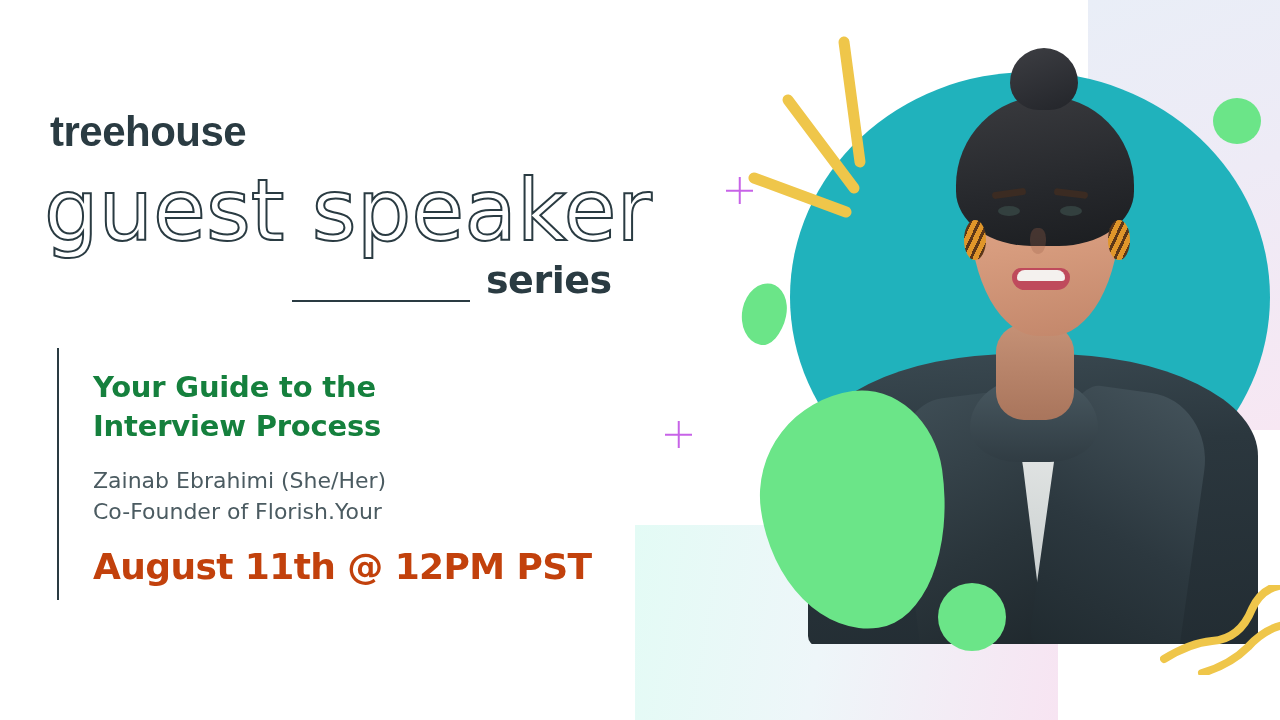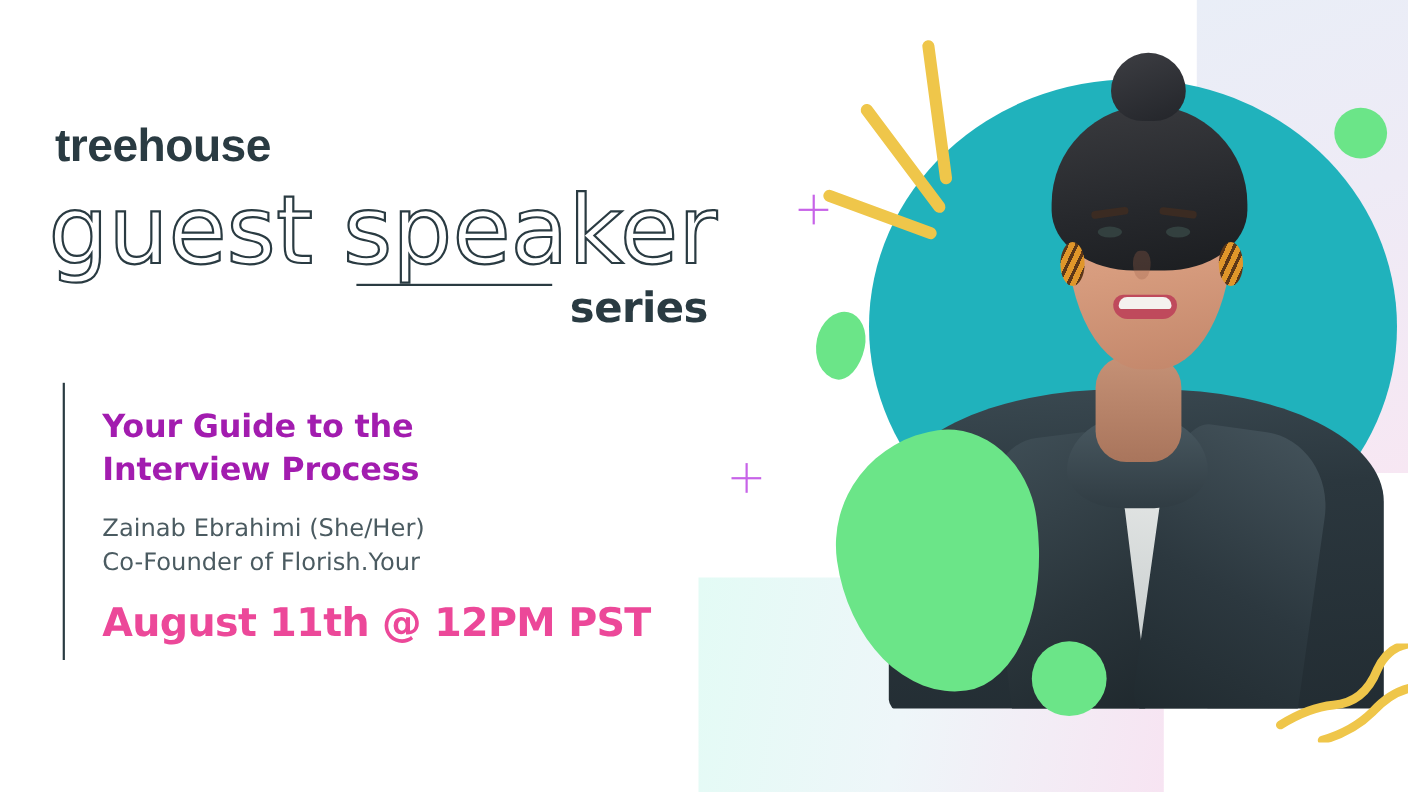--- a/index.html
+++ b/index.html
@@ -139,44 +139,44 @@
   }
   .headline-outline {
     position:absolute; left:44px; top:160px;
     font-size:86px; font-weight:400; letter-spacing:0px;
     color:transparent;
     -webkit-text-stroke:2px #2a3b42;
     font-family:"DejaVu Sans", sans-serif;
     white-space:nowrap;
   }
   .series-row {
-    position:absolute; left:324px; top:258px; width:320px;
-    display:flex; align-items:flex-start; gap:16px;
+    position:absolute; left:292px; top:258px; width:320px;
+    display:flex; align-items:flex-end; gap:16px;
   }
   .series-rule { flex:0 0 178px; height:2px; background:#2a3b42; }
   .series-word {
     font-size:38px; font-weight:700; color:#2a3b42; letter-spacing:-0.5px;
     font-family:"DejaVu Sans", sans-serif;
   }
 
   .info-block { position:absolute; left:57px; top:348px; width:560px; height:252px; }
   .info-rule { position:absolute; left:0; top:0; width:2px; height:252px; background:#2a3b42; }
   .info-body { position:absolute; left:36px; top:20px; }
 
   .talk-title {
-    font-size:29px; font-weight:700; line-height:1.33; color:#a21caf;
+    font-size:29px; font-weight:700; line-height:1.33; color:#15803d;
     letter-spacing:-0.2px; font-family:"DejaVu Sans", sans-serif; white-space:pre-line;
   }
   .speaker-name, .speaker-role {
     font-size:22px; font-weight:400; line-height:1.42; color:#4b5b61;
     font-family:"DejaVu Sans", sans-serif;
   }
   .speaker-name { margin-top:20px; }
   .event-when {
-    margin-top:18px; font-size:36px; font-weight:700; color:#ec4899;
+    margin-top:18px; font-size:36px; font-weight:700; color:#c2410c;
     letter-spacing:-0.6px; font-family:"DejaVu Sans", sans-serif;
   }
 </style>
 </head>
 <body>
 
 <div id="stage">
 
   <div class="panel-tr"></div>
   <div class="panel-bottom"></div>

